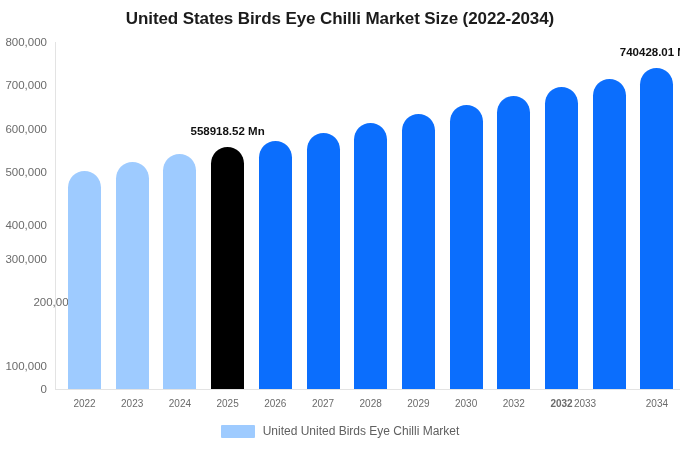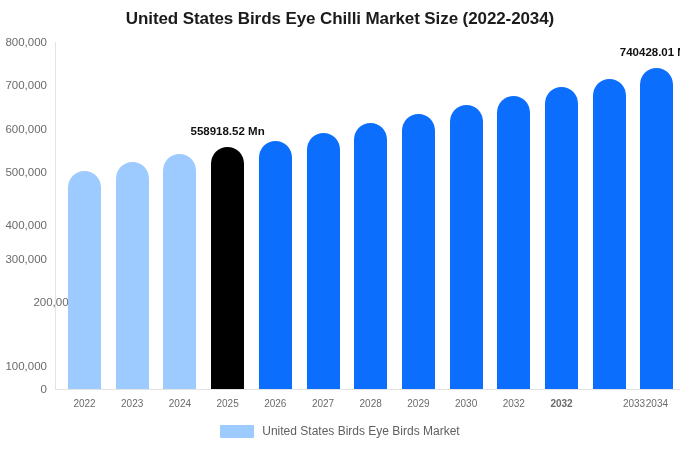--- a/index.html
+++ b/index.html
@@ -207,32 +207,32 @@
         <div class="bar" style="height: 310.131px; background: rgb(11, 110, 253);"></div>
       </div>
       <div class="bar-group" style="left: 585.4px;">
         <div class="bar" style="height: 321.161px; background: rgb(11, 110, 253);"></div>
       </div>
     </div>
 
   <div id="legend">
     <div id="legend-item">
       <span id="legend-swatch" style="background: rgb(158, 203, 255);"></span>
-      <span id="legend-label">United States Birds Eye Birds Market</span>
+      <span id="legend-label">United United Birds Eye Chilli Market</span>
     </div>
   </div>
 
 <div class="x-tick" style="left: 54.5px;">2022</div>
     <div class="x-tick" style="left: 102.2px;">2023</div>
     <div class="x-tick" style="left: 149.9px;">2024</div>
     <div class="x-tick" style="left: 197.6px; text-align: center;">2025</div>
     <div class="x-tick" style="left: 245.3px;">2026</div>
     <div class="x-tick" style="left: 293px;">2027</div>
     <div class="x-tick" style="left: 340.7px;">2028</div>
     <div class="x-tick" style="left: 388.4px;">2029</div>
     <div class="x-tick" style="left: 436.1px;">2030</div>
     <div class="x-tick" style="left: 483.8px;">2032</div>
     <div class="x-tick" style="left: 531.5px; font-weight: bold;">2032</div>
-    <div class="x-tick" style="left: 604px;">2033</div>
+    <div class="x-tick" style="left: 555px;">2033</div>
     <div class="x-tick" style="left: 626.9px;">2034</div>
     <div class="data-label" style="top: 124.569px; left: 147.6px; width: 160px; text-align: center;">558918.52 Mn</div>
     <div class="data-label" style="top: 45.8394px; left: 576.9px; width: 160px; text-align: center;">740428.01 Mn</div>
   </div>
 
 </body></html>

